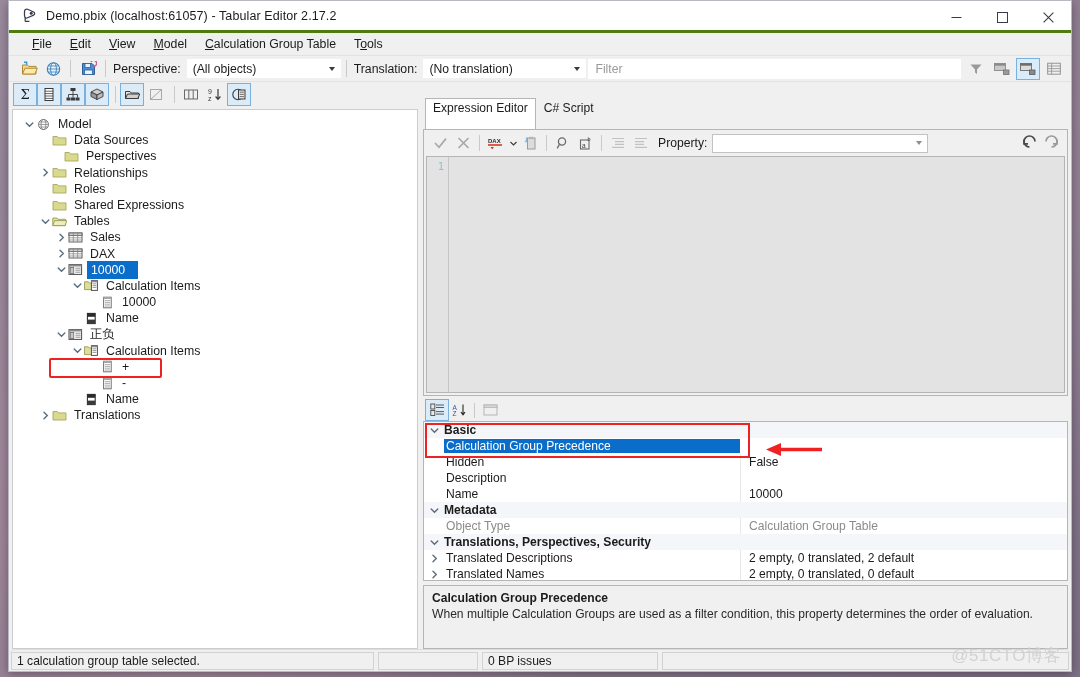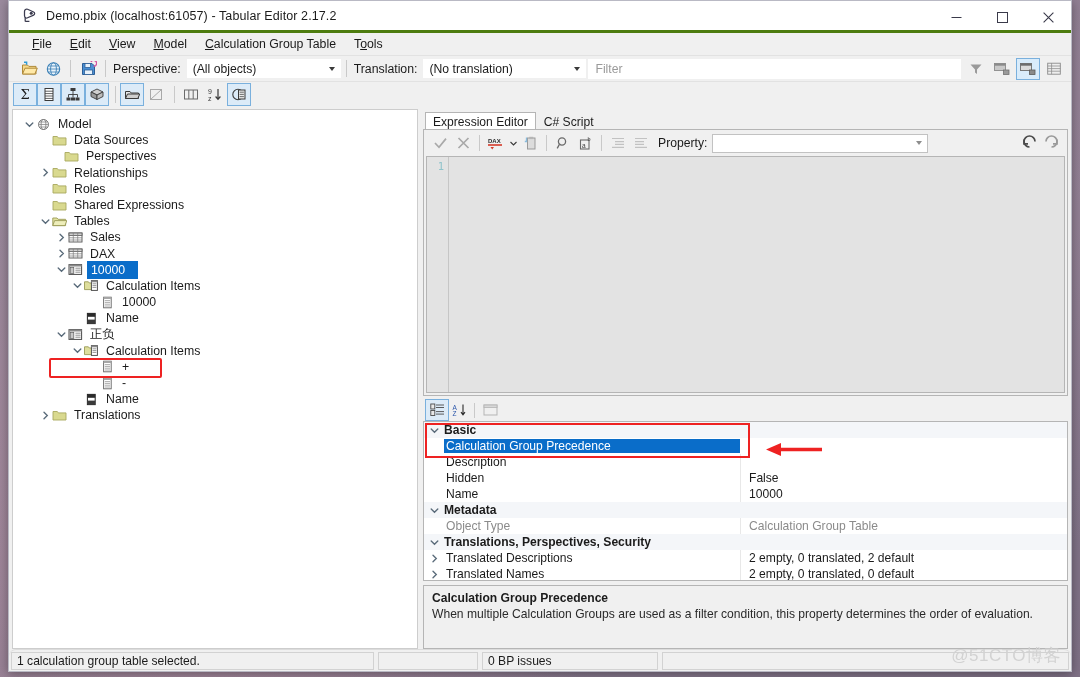--- a/index.html
+++ b/index.html
@@ -120,21 +120,21 @@
 
   
   .redbox{ position:absolute; border:2.2px solid #ee2222; pointer-events:none; z-index:9; }
 
   
   .tabstrip{
     height:20px; flex:0 0 20px; display:flex; align-items:flex-end; gap:0px;
     padding-left:2px; background:#f0f0f0;
   }
   .tab{
-    font-size:12.1px; color:#1b1b1b; padding:2px 7px 2px 7px; height:17px;
+    font-size:12.1px; color:#1b1b1b; padding:2px 7px 2px 7px; height:31px;
     line-height:15px; border:1px solid transparent; border-bottom:none;
   }
   .tab.active{ background:#ffffff; border-color:#b5b5b5; }
 
   .ed-wrap{
     flex:0 0 267px; border:1px solid #b5b5b5; background:#f0f0f0; display:flex; flex-direction:column;
   }
   .ed-toolbar{
     height:26px; flex:0 0 26px; display:flex; align-items:center; padding-left:5px; background:#f0f0f0;
     position:relative;
@@ -766,27 +766,27 @@
                 </span>
                 <span class="pg-name cat">Basic</span>
                 <span class="pg-val"></span>
               </div>
               <div class="pg-row sel">
                 <span class="pg-chev"></span>
                 <span class="pg-name">Calculation Group Precedence</span>
               </div>
               <div class="pg-row">
                 <span class="pg-chev"></span>
+                <span class="pg-name">Hidden</span>
+                <span class="pg-val">False</span>
+              </div>
+              <div class="pg-row">
+                <span class="pg-chev"></span>
                 <span class="pg-name">Description</span>
                 <span class="pg-val"></span>
-              </div>
-              <div class="pg-row">
-                <span class="pg-chev"></span>
-                <span class="pg-name">Hidden</span>
-                <span class="pg-val">False</span>
               </div>
               <div class="pg-row">
                 <span class="pg-chev"></span>
                 <span class="pg-name">Name</span>
                 <span class="pg-val">10000</span>
               </div>
               <div class="pg-row cat">
                 <span class="pg-chev">
                   <svg width="9" height="9" viewBox="0 0 9 9">
                     <path d="M1.2 3 L4.5 6.3 L7.8 3" fill="none" stroke="#5a6b7a" stroke-width="1.35" stroke-linecap="round"></path>

